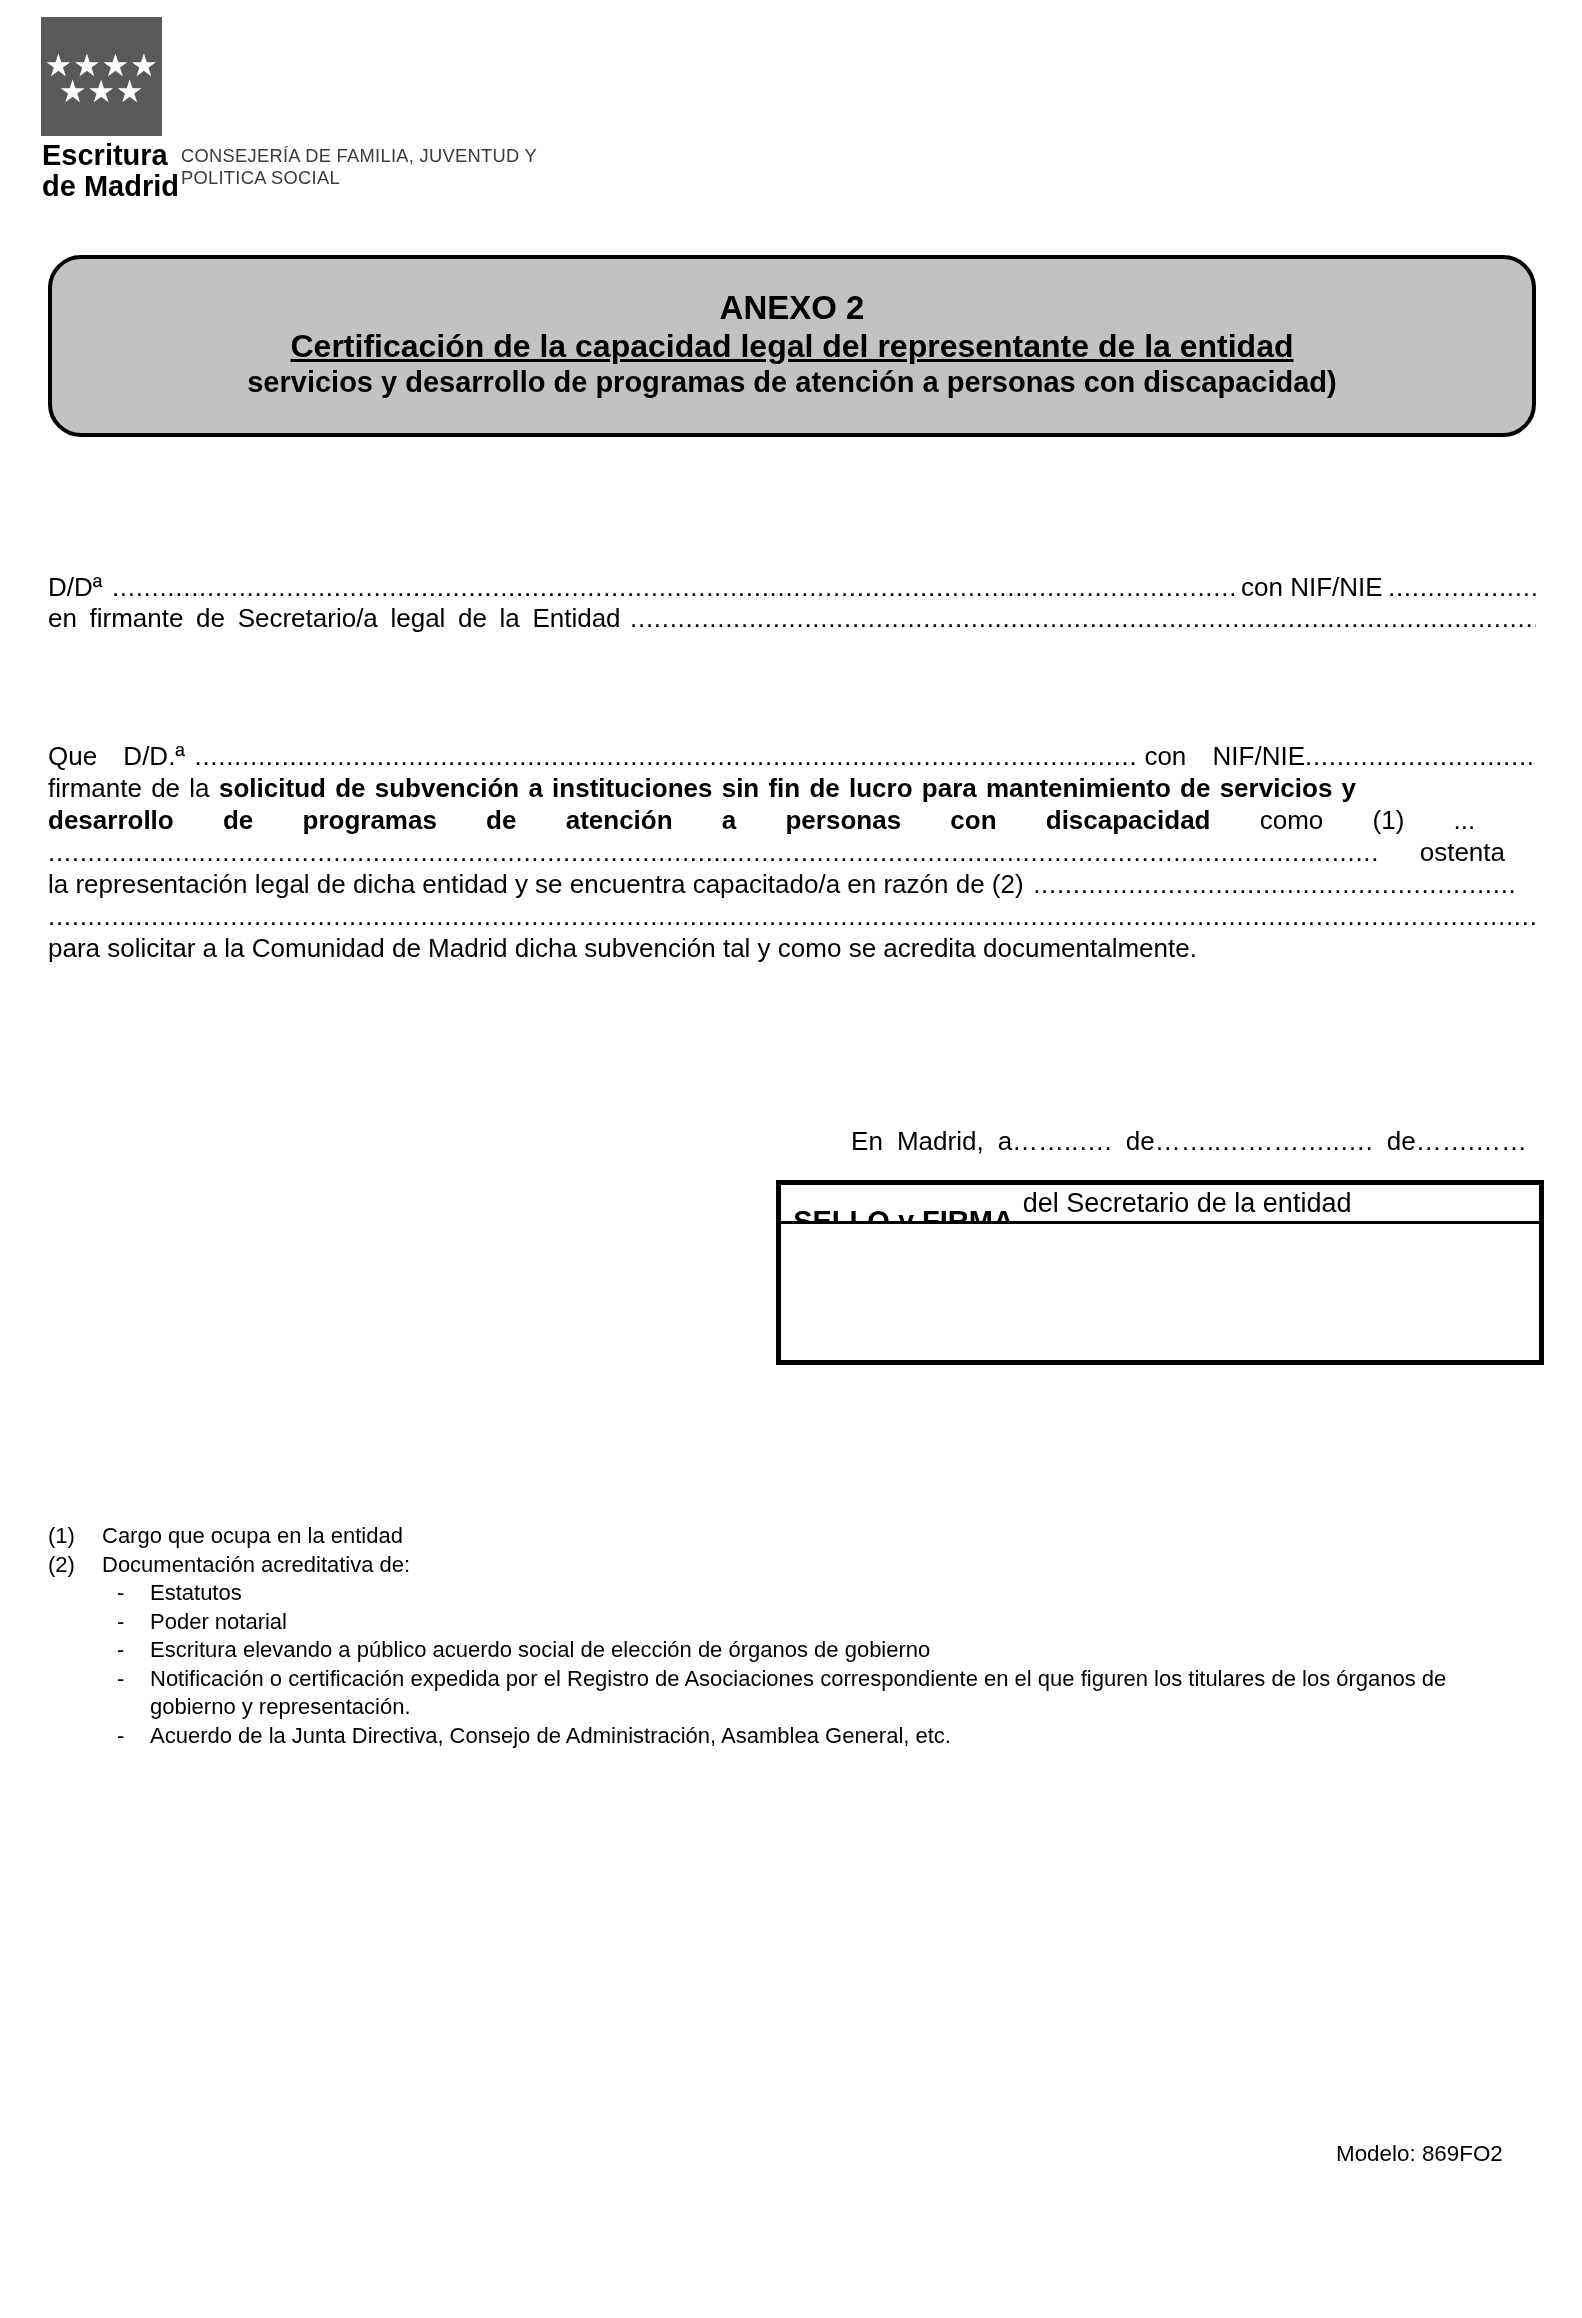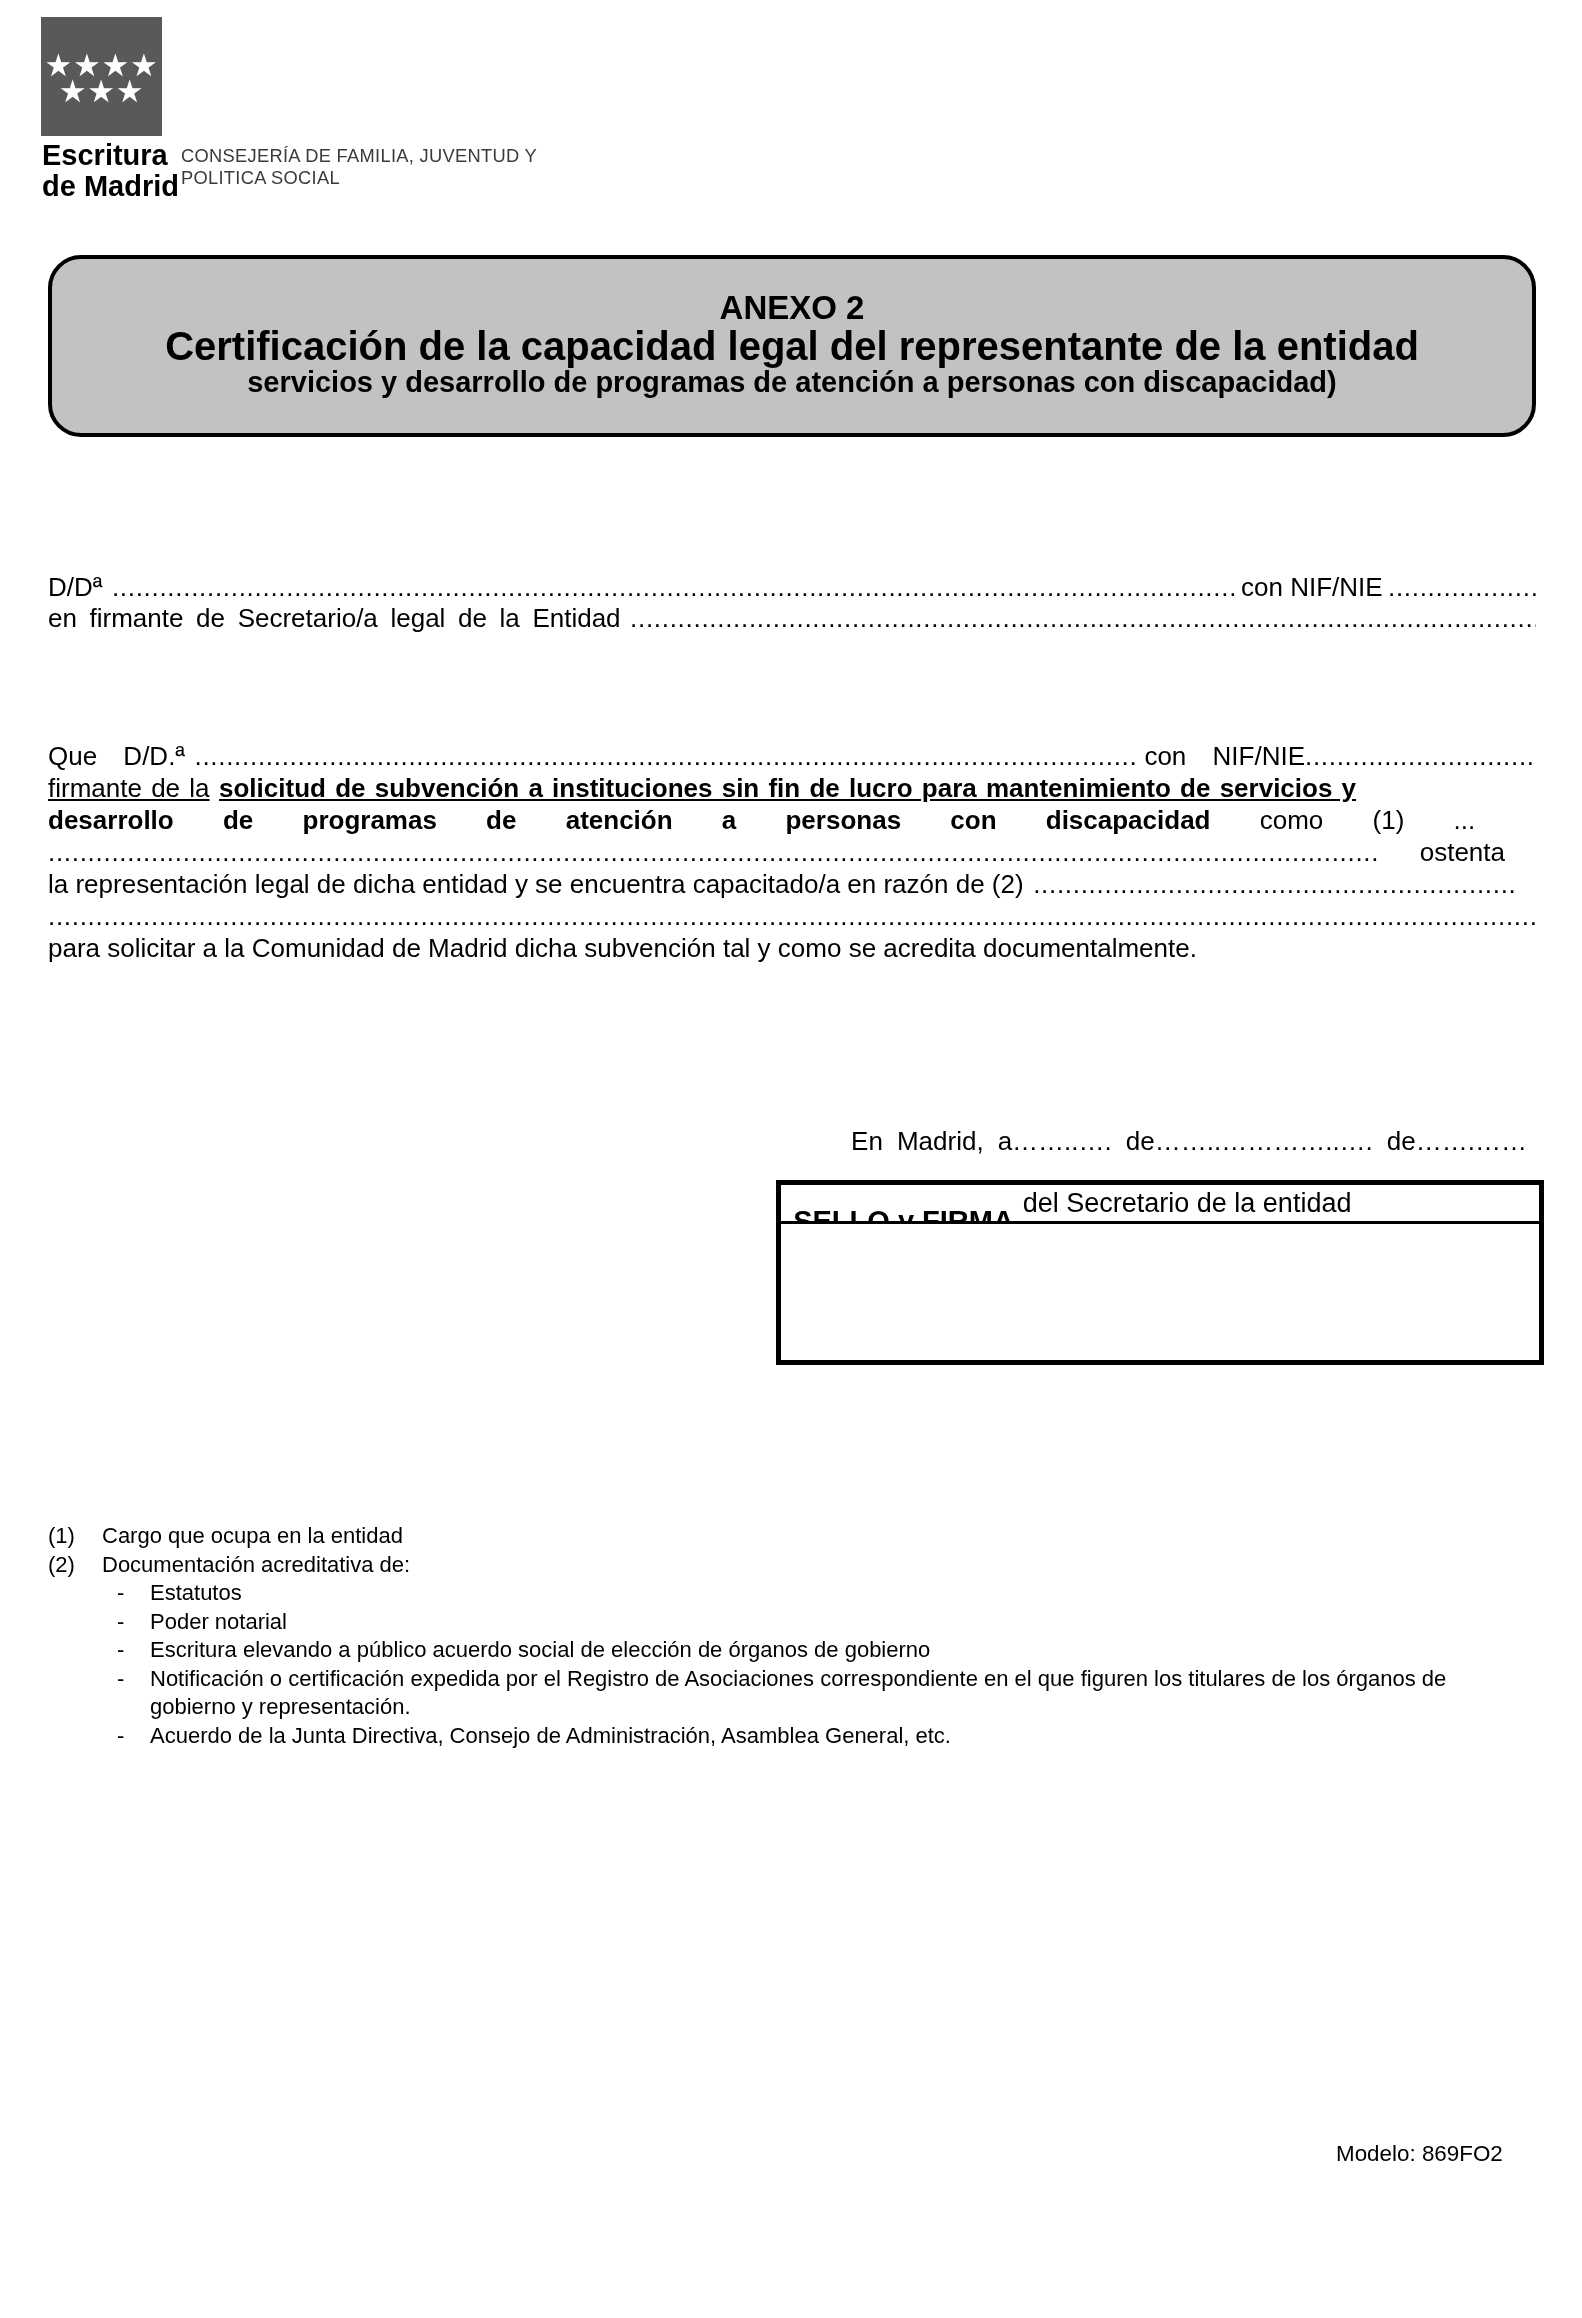--- a/index.html
+++ b/index.html
@@ -26,41 +26,41 @@
   .header-box{
     left:48px;top:255px;width:1488px;height:182px;
     box-sizing:border-box;
     background:#c2c2c2;
     border:4.1px solid #000;
     border-radius:33px;
     text-align:center;
     padding-top:29px;
   }
   .hb1{font-size:33px;font-weight:bold;line-height:39px;}
-  .hb2{font-size:40px;font-weight:bold;line-height:38px;}
+  .hb2{font-size:32px;font-weight:bold;line-height:38px;text-decoration:underline;}
   .hb3,.hb4{font-size:29px;font-weight:bold;line-height:35px;}
 
   
   .textcol{left:48px;width:1488px;font-size:26px;}
   .intro{top:572px;line-height:31px;}
   .bline{display:flex;align-items:center;white-space:nowrap;overflow:hidden;}
   .fill{flex:1 1 auto;overflow:hidden;white-space:nowrap;letter-spacing:0.7px;}
   .dots-fixed{flex:0 0 auto;overflow:hidden;white-space:nowrap;letter-spacing:0.7px;}
   .w218{width:148px;}
   .w340{width:231px;}
   .ml14{margin-left:9.5px;}
   .ml8{margin-left:5.4px;}
   .ws8{word-spacing:5.4px;}
   .ws28{word-spacing:19px;}
 
   .certifica{top:665px;text-align:center;font-size:27px;font-weight:bold;}
 
   .para2{top:740px;line-height:32px;}
   .nowrapline{white-space:nowrap;overflow:hidden;}
-  .l2{word-spacing:2px;text-decoration:underline;}
+  .l2{word-spacing:2px;}
   .l2 .normal{margin-right:9.5px;}
   .l3{word-spacing:42px;}
   .l4{padding-right:31px;}
   .l4 .end{margin-left:39px;flex:0 0 auto;}
   .l5{padding-right:20.4px;}
   b{font-weight:bold;}
 
   .date-line{top:1128px;right:56px;font-size:26px;line-height:27px;word-spacing:6.8px;text-align:right;}
 
   

